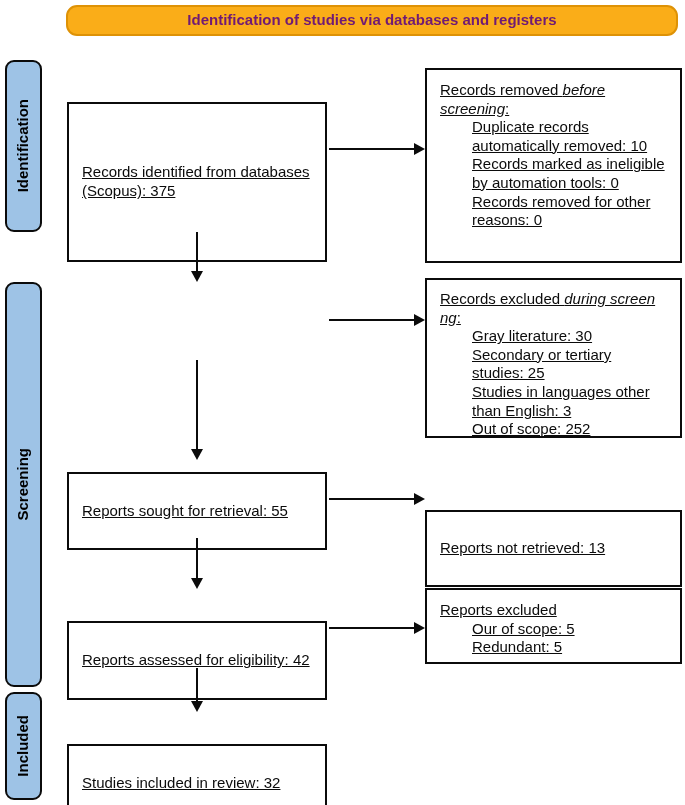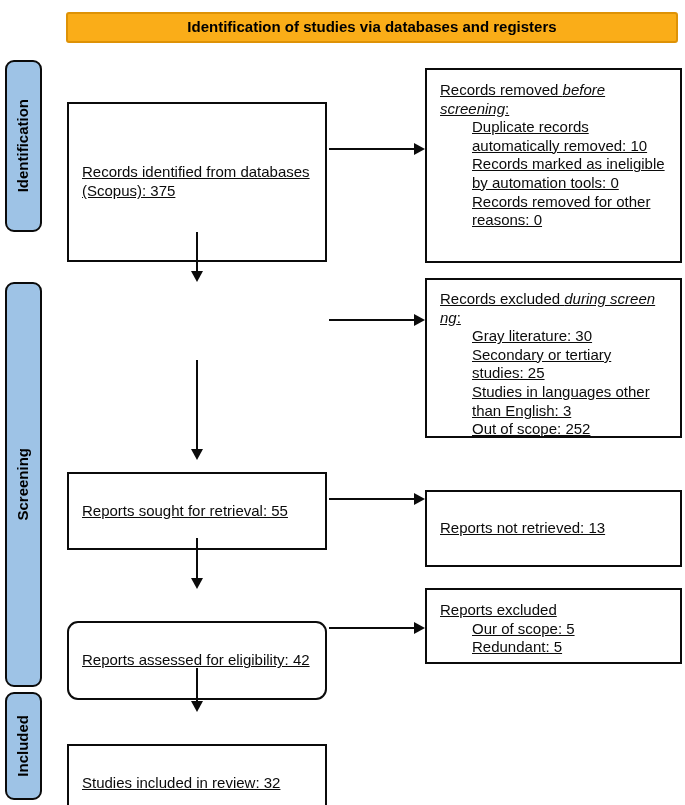--- a/index.html
+++ b/index.html
@@ -3,24 +3,24 @@
 <meta charset="utf-8">
 <style>
   html,body{margin:0;padding:0;background:#ffffff;}
   #stage{
     position:relative;width:685px;height:805px;background:#ffffff;
     font-family:"Liberation Sans","DejaVu Sans",sans-serif;
     color:#0b0b0b;font-size:15px;line-height:1.24;overflow:hidden;
   }
   
   .banner{
-    position:absolute;left:66px;top:12px;width:612px;height:31px;
-    background:#FAAD18;border:2px solid #DE9206;border-radius:3px;
+    position:absolute;left:66px;top:5px;width:612px;height:31px;
+    background:#FAAD18;border:2px solid #DE9206;border-radius:11px;
     box-sizing:border-box;display:flex;align-items:center;justify-content:center;
-    font-weight:bold;font-size:15px;color:#000000;
+    font-weight:bold;font-size:15px;color:#701a75;
   }
   
   .stage-tab{
     position:absolute;left:5px;width:37px;background:#9EC3E6;
     border:2px solid #0b0b0b;border-radius:9px;box-sizing:border-box;
     display:flex;align-items:center;justify-content:center;
   }
   .stage-tab .vtext{
     writing-mode:vertical-rl;transform:rotate(180deg);
     font-weight:bold;font-size:15px;color:#000;white-space:nowrap;
@@ -34,22 +34,22 @@
     box-sizing:border-box;padding:0 13px;text-decoration:underline;
   }
   .fbox.center{display:flex;align-items:center;margin-top:32px;}
   .col-l{left:67px;width:260px;}
   .col-r{left:425px;width:257px;}
   #box-identified{top:70px;height:160px;}
   #box-removed{top:68px;height:195px;padding-top:11px;}
   #box-screened{top:282px;height:76px;}
   #box-excluded-screening{top:278px;height:160px;padding-top:10px;}
   #box-sought{top:440px;height:78px;}
-  #box-not-retrieved{top:458px;height:77px;}
-  #box-assessed{top:589px;height:79px;border-radius:11px;}
+  #box-not-retrieved{top:478px;height:77px;}
+  #box-assessed{top:589px;height:79px;}
   #box-excluded-reports{top:588px;height:76px;padding-top:11px;}
   #box-included{top:712px;height:78px;}
   .sub{margin-left:32px;}
   .it{font-style:italic;}
   
   .arrow-h{position:absolute;left:329px;width:96px;height:12px;}
   .arrow-h .shaft{position:absolute;left:0;top:5px;height:2px;right:9px;background:#0b0b0b;}
   .arrow-h .head{position:absolute;right:0;top:0;width:0;height:0;
     border-top:6px solid transparent;border-bottom:6px solid transparent;border-left:11px solid #0b0b0b;}
   .arrow-v{position:absolute;left:191px;width:12px;}

